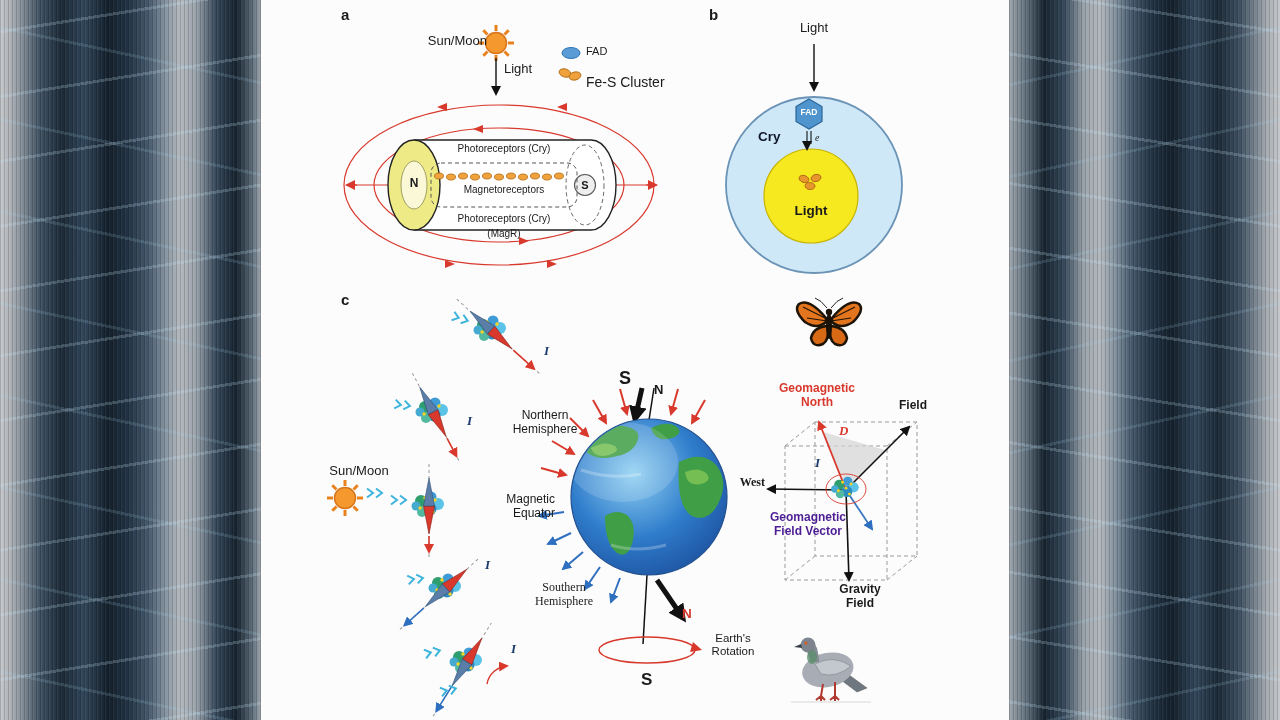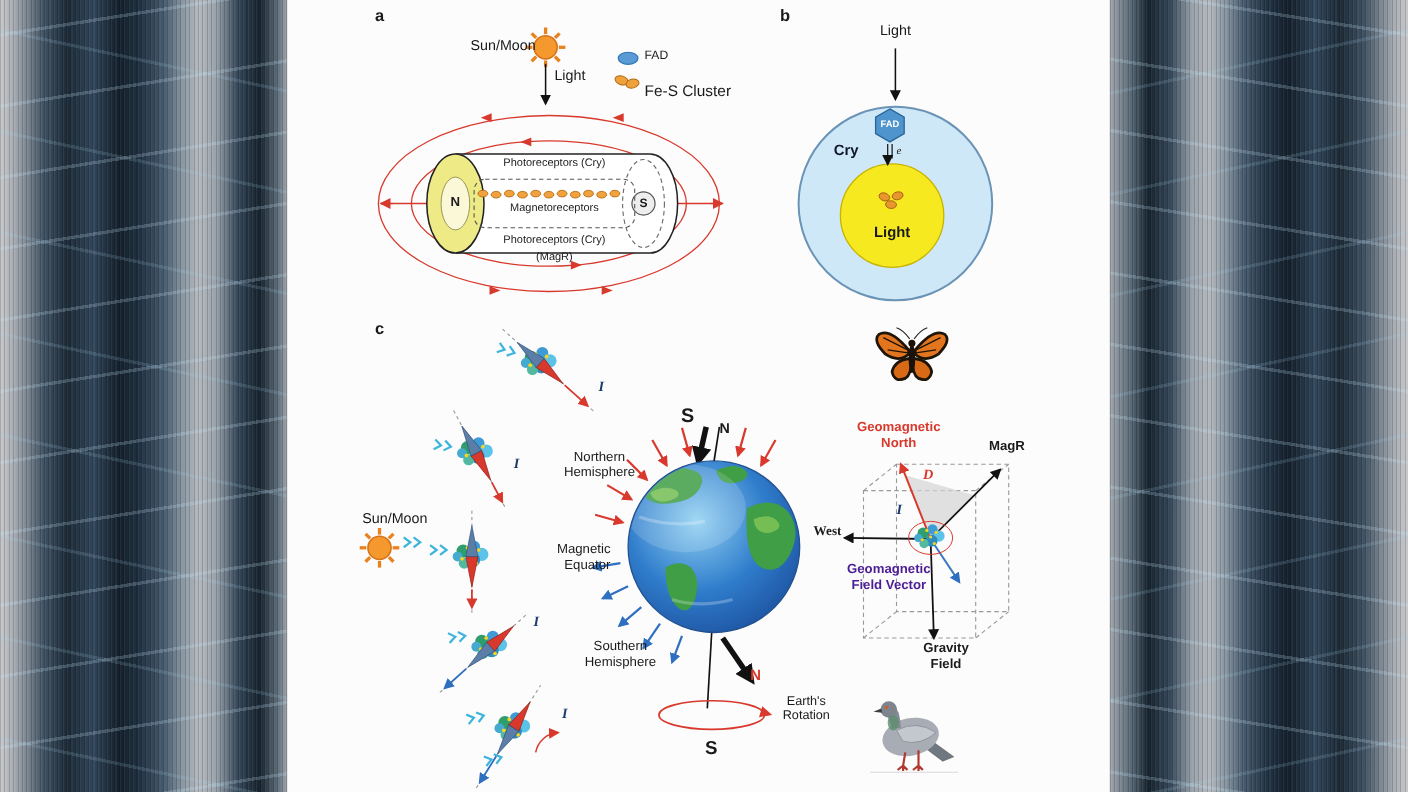--- a/index.html
+++ b/index.html
@@ -363,33 +363,33 @@
   <div class="lbl c" style="left:533px;top:21px;width:40px;font-size:13px;">Light</div>
   <div class="lbl b" style="left:497px;top:129px;font-size:13.5px;color:#0f172a;">Cry</div>
   <div class="lbl c b white" style="left:532px;top:108px;width:32px;font-size:8.5px;">FAD</div>
   <div class="lbl it" style="left:554px;top:132px;font-size:10px;">e</div>
   <div class="lbl c b" style="left:520px;top:203px;width:60px;font-size:13.5px;">Light</div>
 
   <div class="lbl panel-letter" style="left:80px;top:291px;">c</div>
   <div class="lbl c" style="left:58px;top:464px;width:80px;font-size:13px;">Sun/Moon</div>
   <div class="lbl c" style="left:243px;top:409px;width:82px;">Northern Hemisphere</div>
   <div class="lbl c" style="left:224px;top:493px;width:70px;text-align:right;">Magnetic Equator</div>
-  <div class="lbl c" style="left:262px;top:581px;width:82px;">Southern Hemisphere</div>
+  <div class="lbl c" style="left:262px;top:581px;width:82px;font-family:Liberation Serif, serif;">Southern Hemisphere</div>
   <div class="lbl c" style="left:432px;top:632px;width:80px;font-size:11.5px;">Earth's Rotation</div>
   <div class="lbl b" style="left:358px;top:368px;font-size:18px;">S</div>
   <div class="lbl b" style="left:393px;top:383px;font-size:13px;">N</div>
   <div class="lbl b red" style="left:421px;top:606px;font-size:13.5px;">N</div>
   <div class="lbl b" style="left:380px;top:670px;font-size:17px;">S</div>
 
   <div class="lbl b it navy" style="left:283px;top:344px;font-size:13px;">I</div>
   <div class="lbl b it navy" style="left:206px;top:414px;font-size:13px;">I</div>
   <div class="lbl b it navy" style="left:224px;top:558px;font-size:13px;">I</div>
   <div class="lbl b it navy" style="left:250px;top:642px;font-size:13px;">I</div>
 
   <div class="lbl c b red" style="left:506px;top:382px;width:100px;">Geomagnetic North</div>
-  <div class="lbl b" style="left:638px;top:399px;">MagR</div>
+  <div class="lbl b" style="left:638px;top:399px;">Field</div>
   <div class="lbl b r" style="left:458px;top:476px;width:46px;font-family:Liberation Serif, serif;">West</div>
   <div class="lbl b it red" style="left:578px;top:424px;font-size:13px;">D</div>
   <div class="lbl b it navy" style="left:554px;top:456px;font-size:13px;">I</div>
   <div class="lbl c b blue" style="left:500px;top:511px;width:94px;">Geomagnetic Field Vector</div>
   <div class="lbl c b" style="left:566px;top:583px;width:66px;">Gravity Field</div>
 
 </div>
 
 </body></html>

